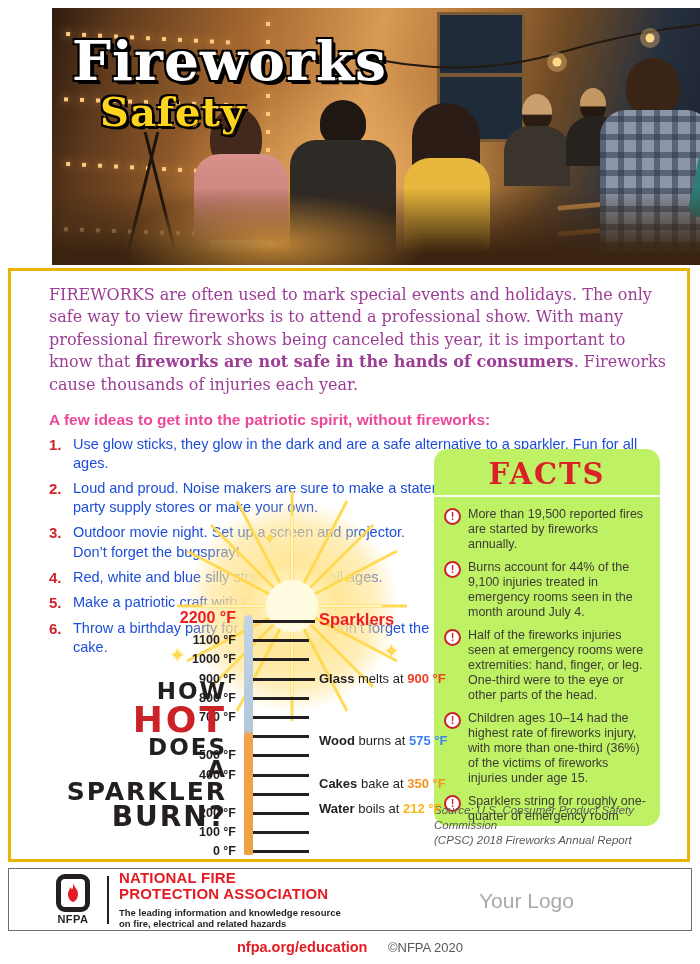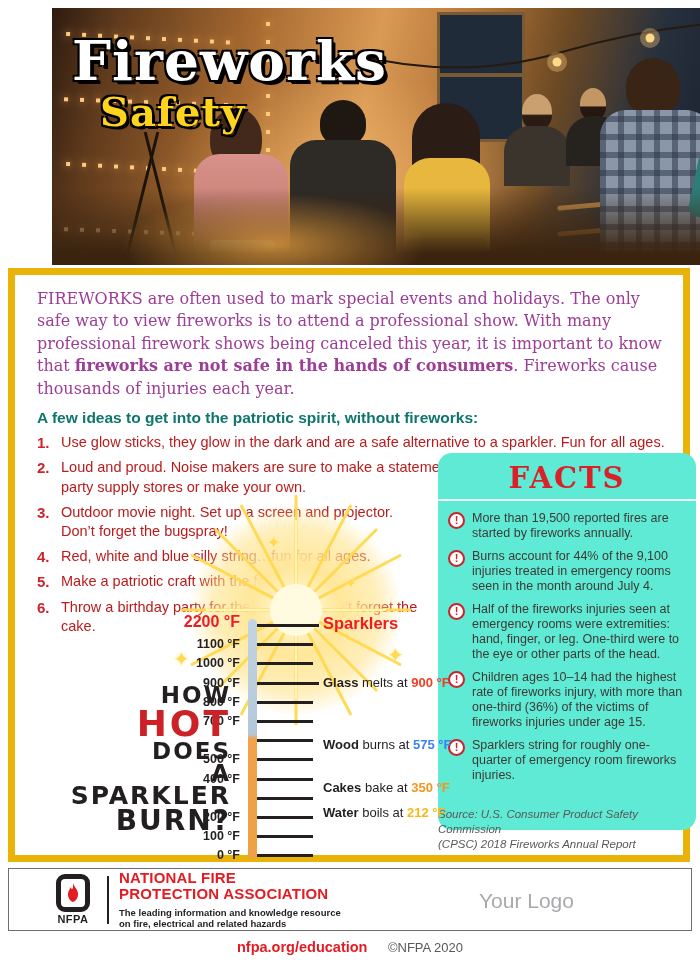--- a/index.html
+++ b/index.html
@@ -32,35 +32,35 @@
   
   .title1 { position:absolute; left:20px; top:20px; font-family:"DejaVu Serif", serif; font-weight:bold;
     font-size:55px; letter-spacing:1px; color:#fff;
     text-shadow:3px 3px 0 #000,-2px -2px 0 #000,2px -2px 0 #000,-2px 2px 0 #000,4px 4px 0 #000; }
   .title2 { position:absolute; left:48px; top:80px; font-family:"DejaVu Serif", serif; font-weight:bold;
     font-size:40px; letter-spacing:1px; color:#ffd41e;
     text-shadow:3px 3px 0 #000,-2px -2px 0 #000,2px -2px 0 #000,-2px 2px 0 #000; }
 
   
   .content-box { position:absolute; left:8px; top:268px; width:682px; height:594px;
-    border:7px solid #eab308; background:#fff; }
+    border:3px solid #eab308; background:#fff;padding-left:16px; }
   .flow { padding:13px 18px 0 22px; }
   .intro { font-family:"DejaVu Serif", serif; font-size:16px; line-height:1.4; color:#9c3d96; }
   .intro b { font-weight:bold; }
-  .ideas-heading { margin-top:9px; font-size:15.5px; font-weight:bold; color:#0f766e; }
+  .ideas-heading { margin-top:15px; font-size:15.5px; font-weight:bold; color:#ec4899; }
   ol.ideas { list-style:none; margin-top:6px; }
   ol.ideas li { display:flex; margin-bottom:6px; }
   ol.ideas .num { width:24px; flex:0 0 24px; color:#cf232b; font-weight:bold; font-size:15px; line-height:1.3; }
-  ol.ideas .txt { font-size:14.5px; line-height:1.32; color:#b91c1c; }
+  ol.ideas .txt { font-size:14.5px; line-height:1.32; color:#1d4ed8; }
   ol.ideas li.narrow .txt { max-width:368px; }
   ol.ideas li.wide .txt { max-width:640px; }
 
   
-  .facts-box { position:absolute; left:423px; top:178px; width:258px; height:377px;
-    background:#5eead4; border-radius:14px; overflow:hidden; }
+  .facts-box { position:absolute; left:423px; top:178px; width:226px; height:377px;
+    background:#bef264; border-radius:14px; overflow:hidden; }
   .facts-title { text-align:center; font-family:"DejaVu Serif", serif; font-weight:bold;
     font-size:29px; letter-spacing:2px; color:#da2128; padding-top:8px; height:46px; }
   .facts-divider { height:2px; background:rgba(255,255,255,.9); margin:0; }
   .facts-list { padding:10px 12px 0 10px; }
   .fact { display:flex; margin-bottom:8px; }
   .warn { flex:0 0 17px; width:17px; height:17px; margin-right:7px; margin-top:1px;
     border:2px solid #cc2229; border-radius:50%; background:#fff; color:#cc2229;
     font-weight:bold; font-size:11px; line-height:13px; text-align:center; }
   .fact .ftxt { font-size:12.5px; line-height:1.2; color:#3e3a35; }
   .source { position:absolute; left:423px; top:532px; width:262px;

